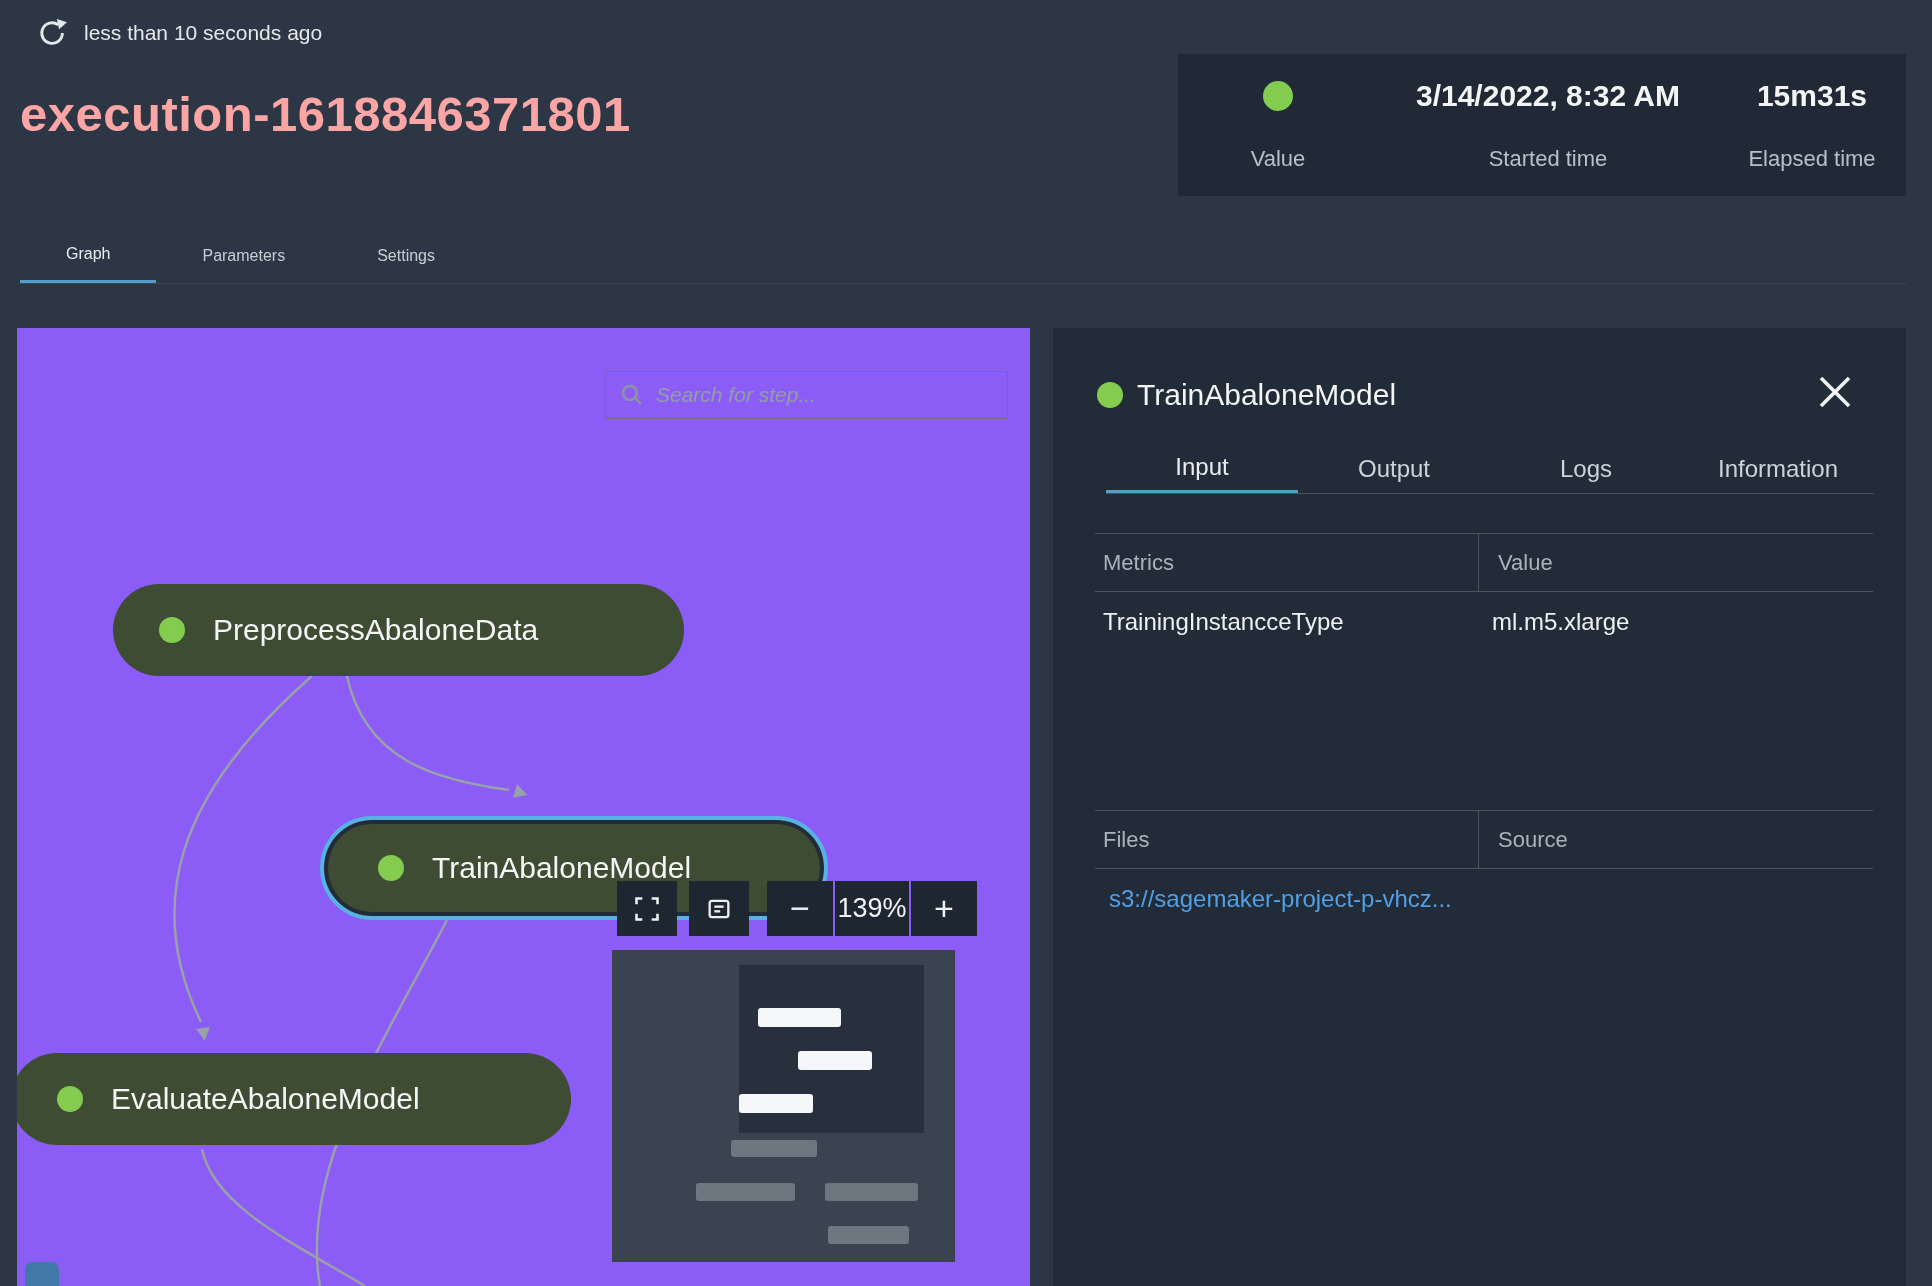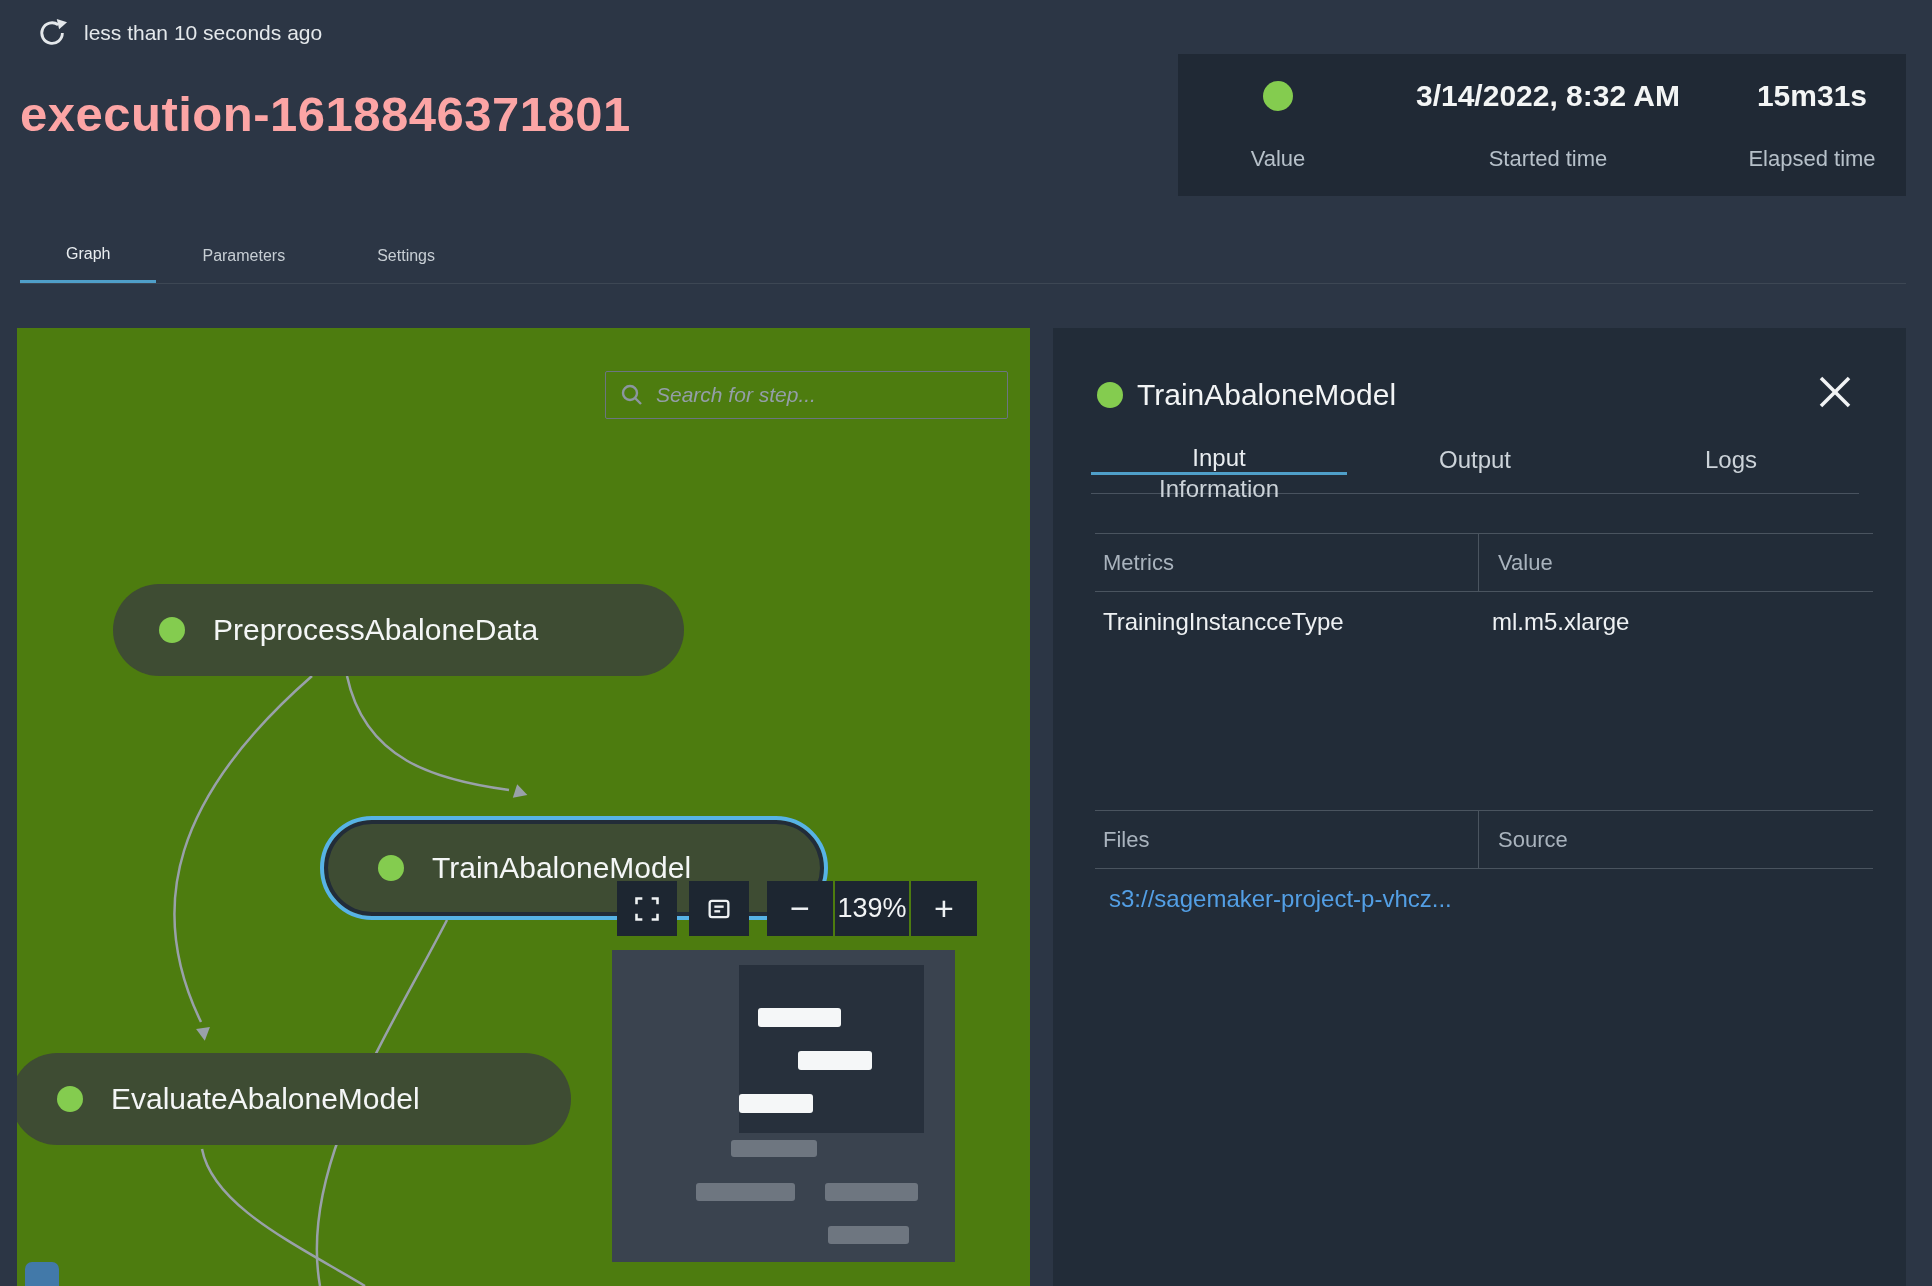--- a/index.html
+++ b/index.html
@@ -16,21 +16,21 @@
   .sb-value{font-size:30px;font-weight:bold;color:#f3f5f5;height:36px;display:flex;align-items:center;white-space:nowrap;}
   .sb-label{font-size:22px;color:#b6c0c9;height:26px;}
   .dot{border-radius:50%;background:#84cc4f;display:inline-block;flex:none;}
   .dot-lg{width:30px;height:30px;}
   .dot-md{width:26px;height:26px;}
   
   .tabbar{position:absolute;left:20px;top:228px;width:1886px;height:56px;display:flex;border-bottom:1px solid #3d4754;box-sizing:border-box;}
   .tab{font-size:16px;color:#c7ced4;padding:0 46px;display:flex;align-items:center;justify-content:center;height:100%;box-sizing:border-box;cursor:pointer;}
   .tab.active{color:#e9edf0;border-bottom:3px solid #4f9fc9;}
   
-  .graph-panel{position:absolute;left:17px;top:328px;width:1013px;height:958px;background:#4d7c0f;overflow:hidden;}
+  .graph-panel{position:absolute;left:17px;top:328px;width:1013px;height:958px;background:#8b5cf6;overflow:hidden;}
   .detail-panel{position:absolute;left:1053px;top:328px;width:853px;height:958px;background:#222c38;overflow:hidden;}
   
   .edges{position:absolute;left:0;top:0;pointer-events:none;}
   .search{position:absolute;right:22px;top:43px;width:403px;height:48px;border:1px solid #6b7581;border-radius:2px;display:flex;align-items:center;padding:0 14px;gap:10px;box-sizing:border-box;}
   .search input{background:transparent;border:none;outline:none;color:#e9edf0;font-style:italic;font-size:21px;flex:1;font-family:inherit;min-width:0;}
   .search input::placeholder{color:#949ea8;}
   .node{position:absolute;height:92px;border-radius:46px;background:#3e4c33;display:flex;align-items:center;gap:28px;padding:0 40px 0 46px;box-sizing:border-box;cursor:pointer;}
   .node-label{font-size:30px;color:#f4f6f6;white-space:nowrap;}
   .node.selected{height:104px;border-radius:52px;border:4px solid #57b3e6;box-shadow:inset 0 0 0 4px #222c38;padding-left:54px;}
   #node-preprocess{left:96px;top:256px;width:571px;}
@@ -47,21 +47,21 @@
   .minimap{position:absolute;left:595px;top:622px;width:343px;height:312px;background:#3a434f;}
   .mm-view{position:absolute;left:127px;top:15px;width:185px;height:168px;background:#27303c;}
   .mm-bar{position:absolute;border-radius:3px;}
   .mm-white{background:#f5f7f8;}
   .mm-gray{background:#6e7680;}
   .partial-node{position:absolute;left:8px;bottom:0;width:34px;height:24px;background:#4279a9;border-radius:7px 7px 0 0;}
   
   .dp-header{position:absolute;left:44px;top:50px;display:flex;align-items:center;gap:14px;}
   .dp-title{font-size:30px;color:#f2f4f5;}
   .dp-close{position:absolute;right:51px;top:44px;width:40px;height:40px;cursor:pointer;}
-  .dp-tabs{position:absolute;left:38px;top:116px;width:768px;height:50px;display:grid;grid-template-columns:repeat(3,1fr);border-bottom:1px solid #49535f;box-sizing:border-box;}
+  .dp-tabs{position:absolute;left:53px;top:116px;width:768px;height:50px;display:grid;grid-template-columns:repeat(4,1fr);border-bottom:1px solid #49535f;box-sizing:border-box;}
   .dp-tab{display:flex;align-items:center;justify-content:center;font-size:24px;color:#ccd3d9;box-sizing:border-box;cursor:pointer;}
   .dp-tab.active{color:#e9edf0;border-bottom:3px solid #4f9fc9;}
   .dtable{position:absolute;left:42px;width:778px;}
   #metrics-table{top:205px;} #files-table{top:482px;}
   .dt-head{display:grid;grid-template-columns:383px 1fr;border-top:1px solid #4a545f;border-bottom:1px solid #4a545f;height:57px;color:#a9b3bd;font-size:22px;}
   .dt-hcell{display:flex;align-items:center;padding-left:8px;}
   .dt-hcell.second{border-left:1px solid #4a545f;padding-left:19px;}
   .dt-row{display:grid;grid-template-columns:383px 1fr;padding-top:16px;font-size:24px;color:#eef1f3;}
   .dt-cell{padding-left:8px;white-space:nowrap;overflow:hidden;}
   .dt-cell.second{padding-left:14px;}

